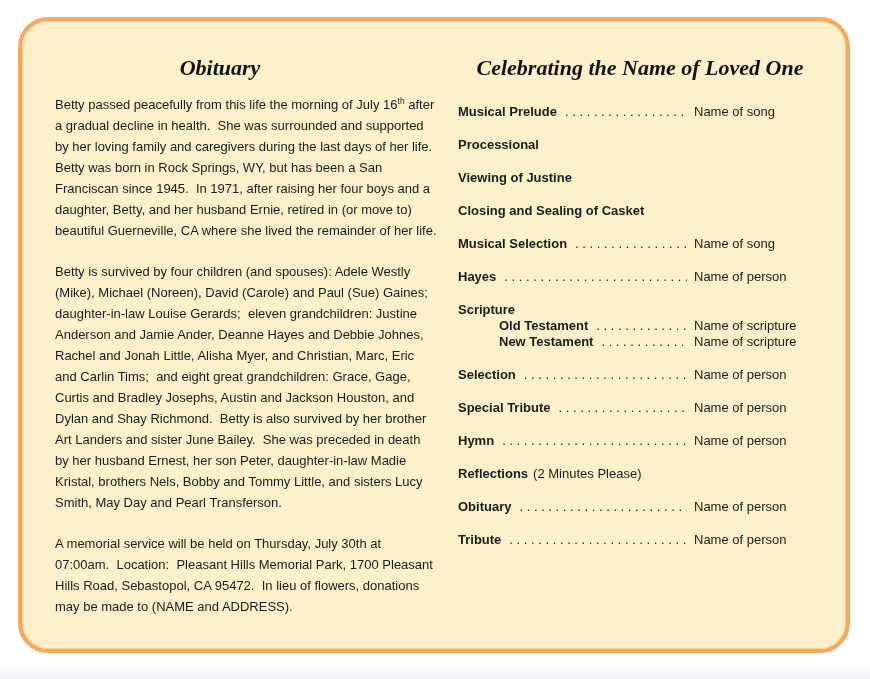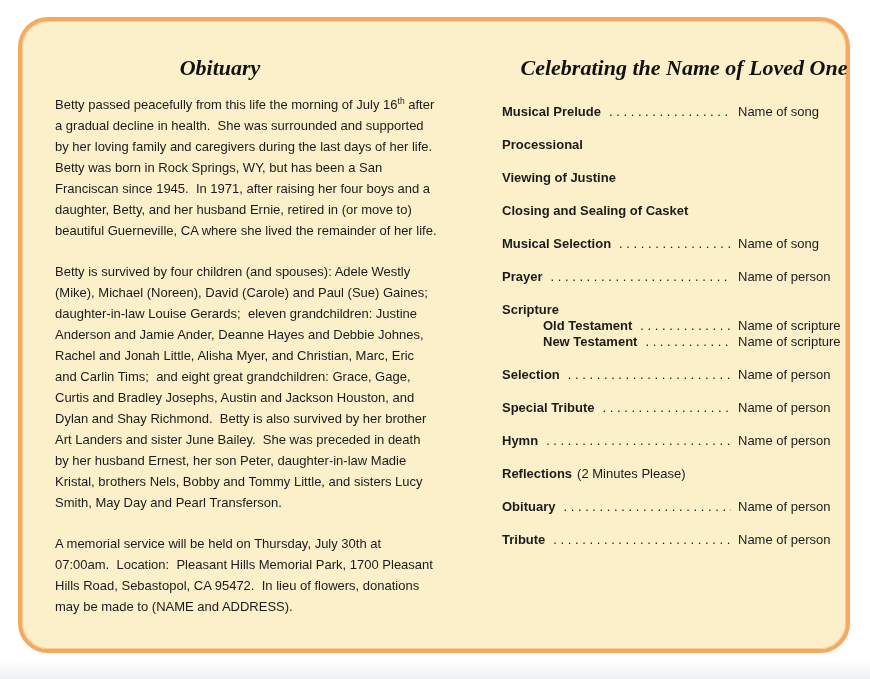--- a/index.html
+++ b/index.html
@@ -32,21 +32,21 @@
     background: linear-gradient(180deg, #ffffff 0%, #edeff2 100%);
   }
   .col-left {
     position: absolute;
     left: 55px;
     top: 54px;
     width: 382px;
   }
   .col-right {
     position: absolute;
-    left: 502px;
+    left: 458px;
     top: 54px;
     width: 364px;
   }
   .section-title {
     font-family: "Liberation Serif", serif;
     font-weight: bold;
     font-style: italic;
     font-size: 22px;
     line-height: 27px;
     text-align: center;
@@ -127,21 +127,21 @@
       <span class="prog-label">Closing and Sealing of Casket</span>
     </div>
 
     <div class="prog-row">
       <span class="prog-label">Musical Selection</span>
       <span class="prog-dots">. . . . . . . . . . . . . . . . . . . . . . . . . . . . . . . . . . . . . . . . . . . . . . . . . . . . . . . .</span>
       <span class="prog-value">Name of song</span>
     </div>
 
     <div class="prog-row">
-      <span class="prog-label">Prayer</span>
+      <span class="prog-label">Hayes</span>
       <span class="prog-dots">. . . . . . . . . . . . . . . . . . . . . . . . . . . . . . . . . . . . . . . . . . . . . . . . . . . . . . . .</span>
       <span class="prog-value">Name of person</span>
     </div>
 
     <div class="prog-row tight">
       <span class="prog-label">Scripture</span>
     </div>
     <div class="prog-row sub tight">
       <span class="prog-label">Old Testament</span>
       <span class="prog-dots">. . . . . . . . . . . . . . . . . . . . . . . . . . . . . . . . . . . . . . . . . . . . . . . . . . . . . . . .</span>

